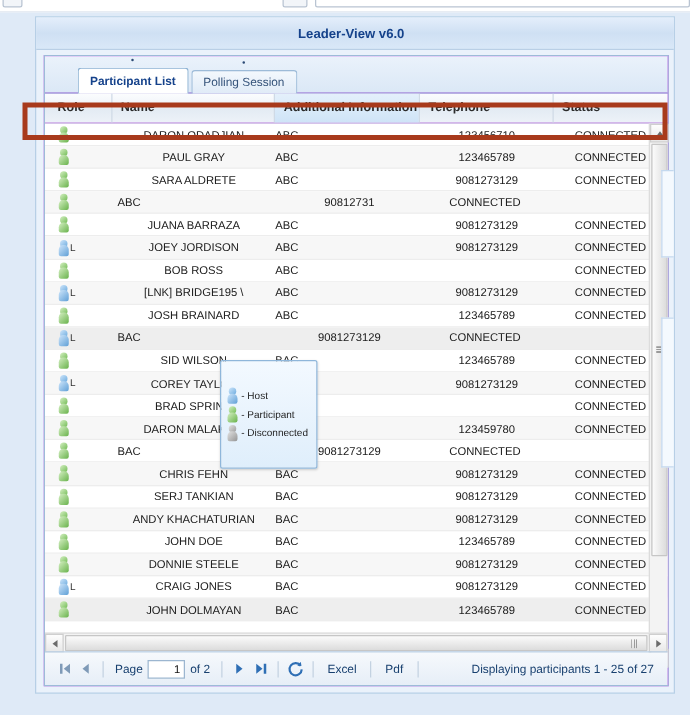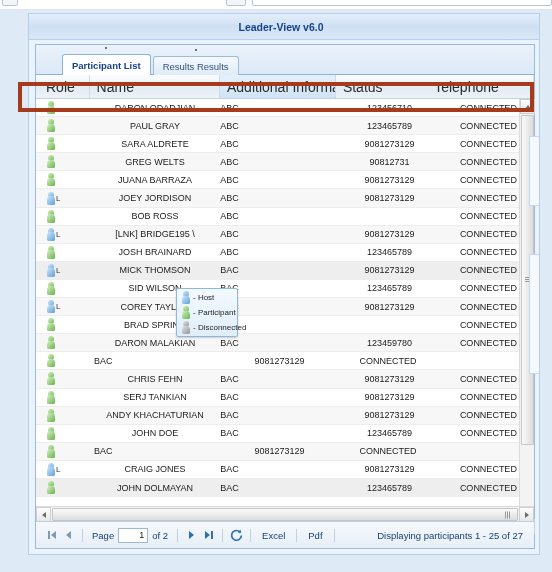--- a/index.html
+++ b/index.html
@@ -99,24 +99,24 @@
   .grid-head {
     position: absolute; left: 0; top: 30px; width: 100%; height: 24px;
     background: linear-gradient(to bottom, #fbfcfe 0%, #eef3f8 48%, #e3ebf3 52%, #edf2f8 100%);
     border-bottom: 1px solid #c3d2e0;
     display: flex;
   }
   .hcell {
     height: 100%;
     display: flex; align-items: center;
     padding-left: 7px;
-    font-size: 14px; color: #2b2b2b;
+    font-size: 10px; color: #2b2b2b;
     border-right: 1px solid #cfdae6;
     cursor: pointer; position: relative;
-    white-space: nowrap; overflow: hidden;
+    white-space: nowrap; overflow: hidden; font-weight: bold;
   }
   .hcell.sorted {
     background: linear-gradient(to bottom, #e4f0fb 0%, #cfe4f7 100%);
   }
   .sort-arrow {
     margin-left: 5px;
     width: 0; height: 0;
     border-left: 3.5px solid transparent;
     border-right: 3.5px solid transparent;
     border-bottom: 4px solid #6b93bd;
@@ -237,24 +237,24 @@
   .pg-first,.pg-last { display:flex;align-items:center; }
 
   
   .annot {
     position: absolute; left: 18px; top: 82px; width: 516px; height: 30px;
     border: 4px solid #a83a1c; pointer-events: none; z-index: 30;
   }
 
   
   .legend {
-    position: absolute; left: 176px; top: 288px; width: 62px;
+    position: absolute; left: 176px; top: 288px; width: 78px;
     background: linear-gradient(to bottom,#f3f9ff,#dfeefb);
     border: 1px solid #8fb6da; border-radius: 2px;
-    padding: 1px 4px; z-index: 25;
+    padding: 20px 4px; z-index: 25;
     box-shadow: 0 1px 2px rgba(0,0,0,0.18);
   }
   .lg-row { display:flex; align-items:center; gap:3px; height: 15px; }
   .lg-txt { font-size: 8px; color: #1e1e1e; white-space: nowrap; }
 
   
   .side-panel-a {
     position: absolute; right: 0; top: 122px; width: 10px; height: 70px;
     border: 1px solid #c3d8ee; border-right: none; background: #f4f9fe;
   }
@@ -283,42 +283,42 @@
   <div class="tab-panel">
 
     <div class="tab-strip">
       <div class="tabs">
         <div class="tab active">
           <span class="tab-dot"></span>
           <span>Participant List</span>
         </div>
         <div class="tab">
           <span class="tab-dot"></span>
-          <span>Results Results</span>
+          <span>Polling Session</span>
         </div>
       </div>
     </div>
 
     <div class="grid-head">
       <div class="hcell c-role">
         <span>Role</span>
       </div>
       <div class="hcell c-name" style="text-align:left;justify-content:flex-start;align-items:center;">
         <span>Name</span>
       </div>
       <div class="hcell c-addl sorted" style="justify-content:flex-start;">
         <span>Additional Information</span>
         <span class="sort-arrow"></span>
       </div>
+      <div class="hcell c-tel" style="justify-content:flex-start;">
+        <span>Telephone</span>
+      </div>
       <div class="hcell c-status" style="justify-content:flex-start;border-right:none;">
         <span>Status</span>
       </div>
-      <div class="hcell c-tel" style="justify-content:flex-start;">
-        <span>Telephone</span>
-      </div>
     </div>
 
     <div class="grid-body" id="grid-body">
         <div class="row">
           <div class="c-role">
             <span class="pawn part">
               <span class="head"></span>
               <span class="body"></span>
             </span>
             <span class="role-letter"></span>
@@ -355,21 +355,20 @@
           <div class="c-status">CONNECTED</div>
         </div>
         <div class="row alt">
           <div class="c-role">
             <span class="pawn part">
               <span class="head"></span>
               <span class="body"></span>
             </span>
             <span class="role-letter"></span>
           </div>
-          <div class="c-name">GREG WELTS</div>
           <div class="c-addl">ABC</div>
           <div class="c-tel">90812731</div>
           <div class="c-status">CONNECTED</div>
         </div>
         <div class="row">
           <div class="c-role">
             <span class="pawn part">
               <span class="head"></span>
               <span class="body"></span>
             </span>
@@ -433,21 +432,20 @@
           <div class="c-status">CONNECTED</div>
         </div>
         <div class="row hl">
           <div class="c-role">
             <span class="pawn host">
               <span class="head"></span>
               <span class="body"></span>
             </span>
             <span class="role-letter">L</span>
           </div>
-          <div class="c-name">MICK THOMSON</div>
           <div class="c-addl">BAC</div>
           <div class="c-tel">9081273129</div>
           <div class="c-status">CONNECTED</div>
         </div>
         <div class="row">
           <div class="c-role">
             <span class="pawn part">
               <span class="head"></span>
               <span class="body"></span>
             </span>
@@ -562,20 +560,21 @@
           <div class="c-status">CONNECTED</div>
         </div>
         <div class="row alt">
           <div class="c-role">
             <span class="pawn part">
               <span class="head"></span>
               <span class="body"></span>
             </span>
             <span class="role-letter"></span>
           </div>
+          <div class="c-name">DONNIE STEELE</div>
           <div class="c-addl">BAC</div>
           <div class="c-tel">9081273129</div>
           <div class="c-status">CONNECTED</div>
         </div>
         <div class="row">
           <div class="c-role">
             <span class="pawn host">
               <span class="head"></span>
               <span class="body"></span>
             </span>

